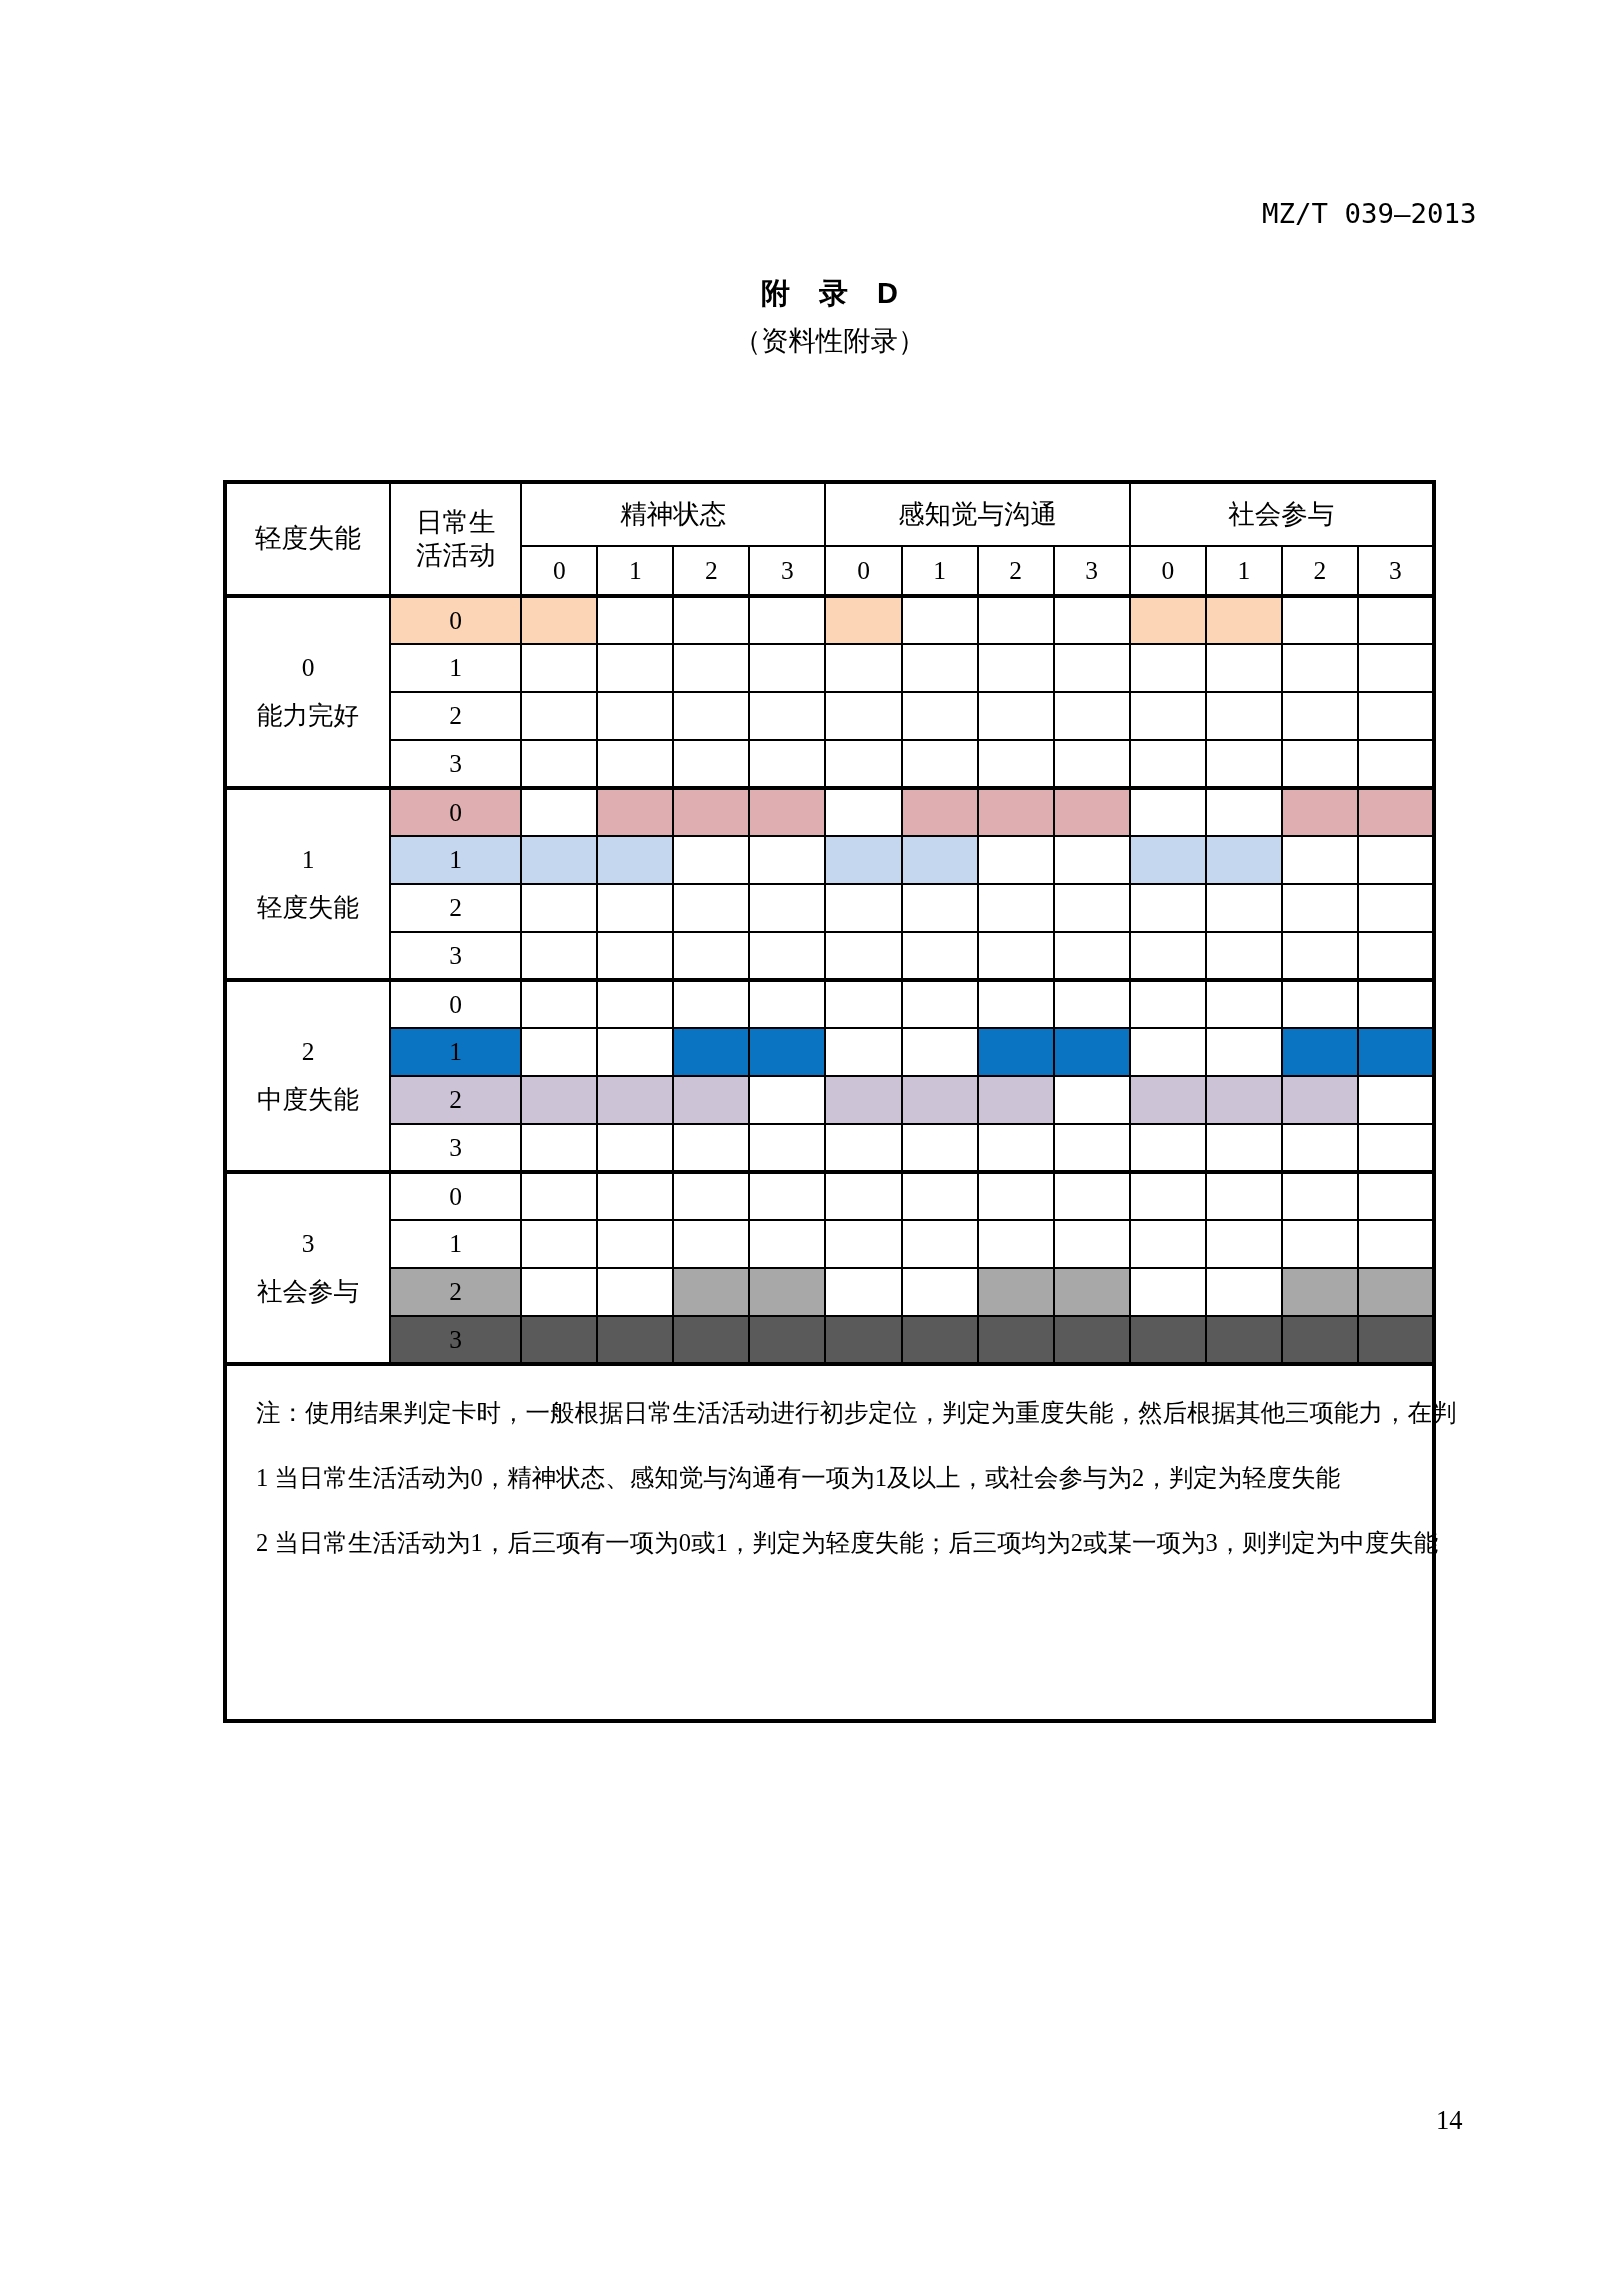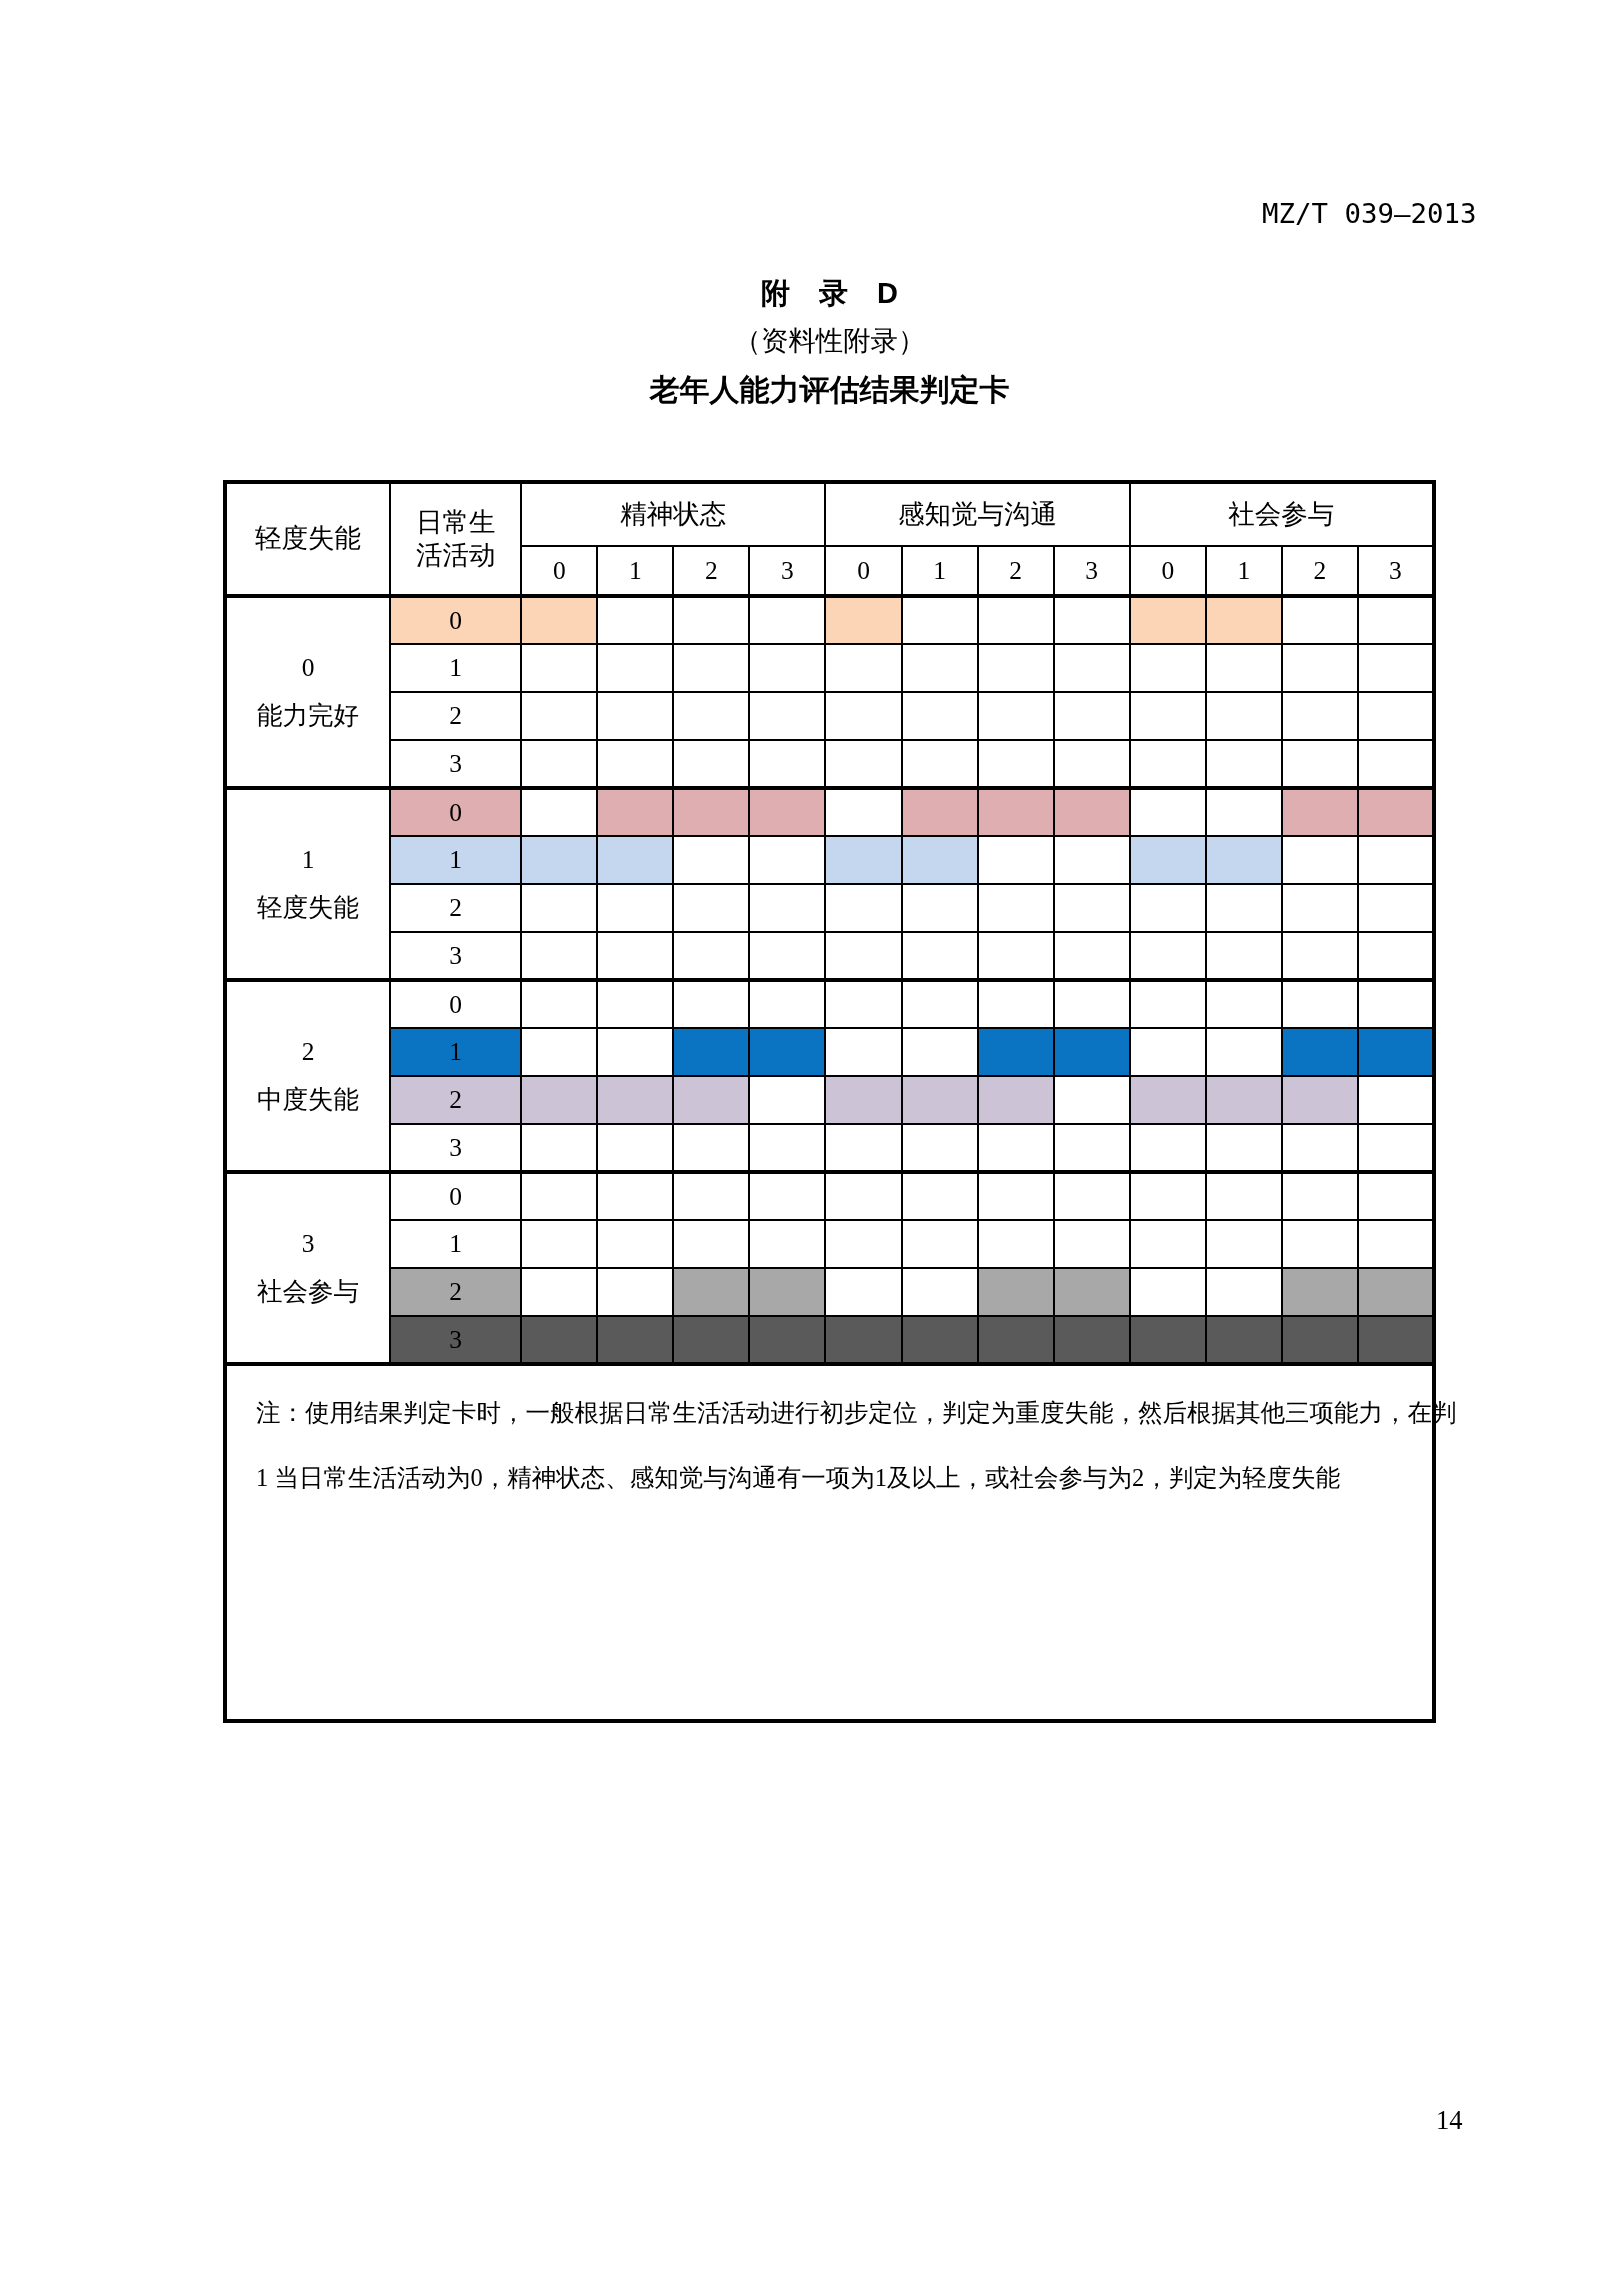--- a/index.html
+++ b/index.html
@@ -64,21 +64,20 @@
 </style>
 </head>
 <body>
 
 <div class="page">
 
   <div class="std-no">MZ/T 039—2013</div>
 
   <div class="title-appendix">附　录　D</div>
   <div class="title-type">（资料性附录）</div>
-  <div class="title-card">老年人能力评估结果判定卡</div>
 
   <table class="card">
     <colgroup id="card-cols">
         <col style="width: 165px;">
         <col style="width: 131px;">
         <col style="width: 76px;">
         <col style="width: 76px;">
         <col style="width: 76px;">
         <col style="width: 76px;">
         <col style="width: 76px;">
@@ -372,18 +371,19 @@
           <td style="background: rgb(90, 90, 90);"></td>
           <td style="background: rgb(90, 90, 90);"></td>
           <td style="background: rgb(90, 90, 90);"></td>
         </tr>
       </tbody>
   </table>
 
   <div class="notes-box" id="notes-box">
       <div class="note-line">注：使用结果判定卡时，一般根据日常生活活动进行初步定位，判定为重度失能，然后根据其他三项能力，在判</div>
       <div class="note-line">1  当日常生活活动为0，精神状态、感知觉与沟通有一项为1及以上，或社会参与为2，判定为轻度失能</div>
+      <div class="note-line">2  当日常生活活动为1，后三项有一项为0或1，判定为轻度失能；后三项均为2或某一项为3，则判定为中度失能</div>
     </div>
 
   <div class="page-no">14</div>
 
 </div>
 
 
 </body></html>

